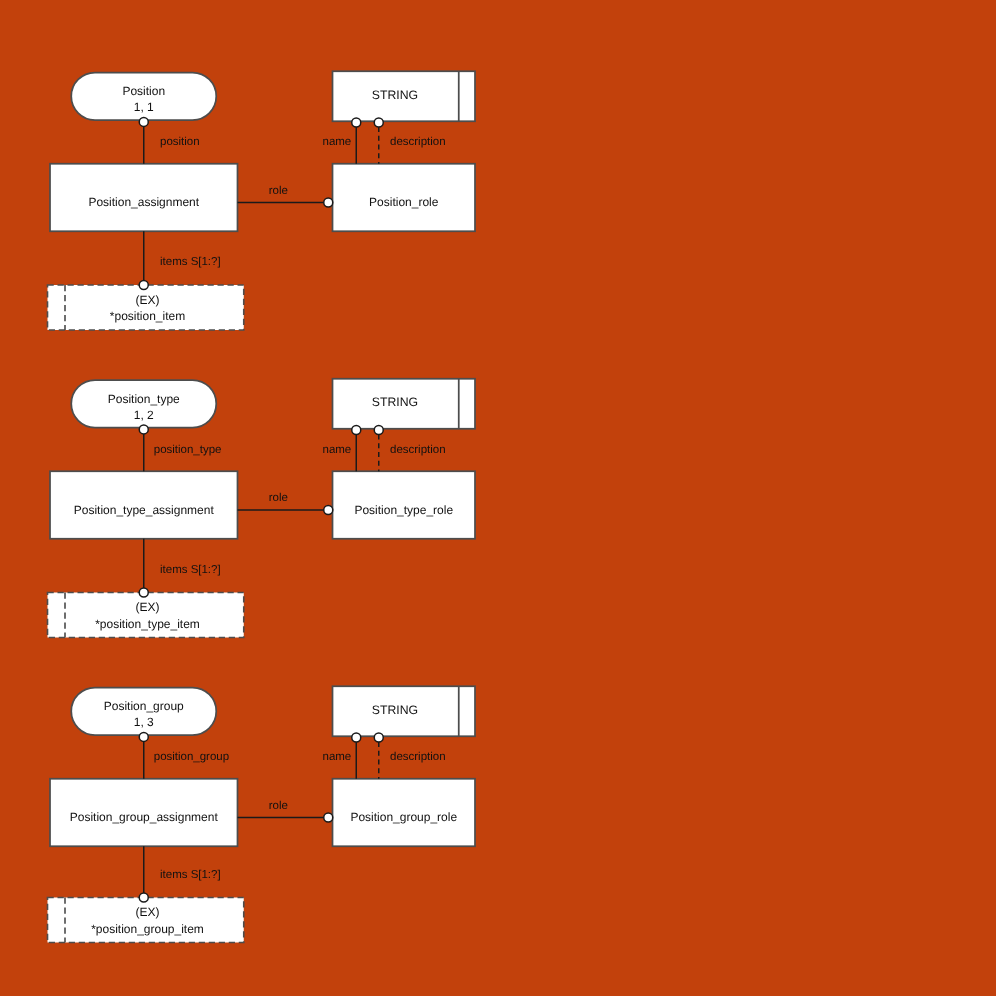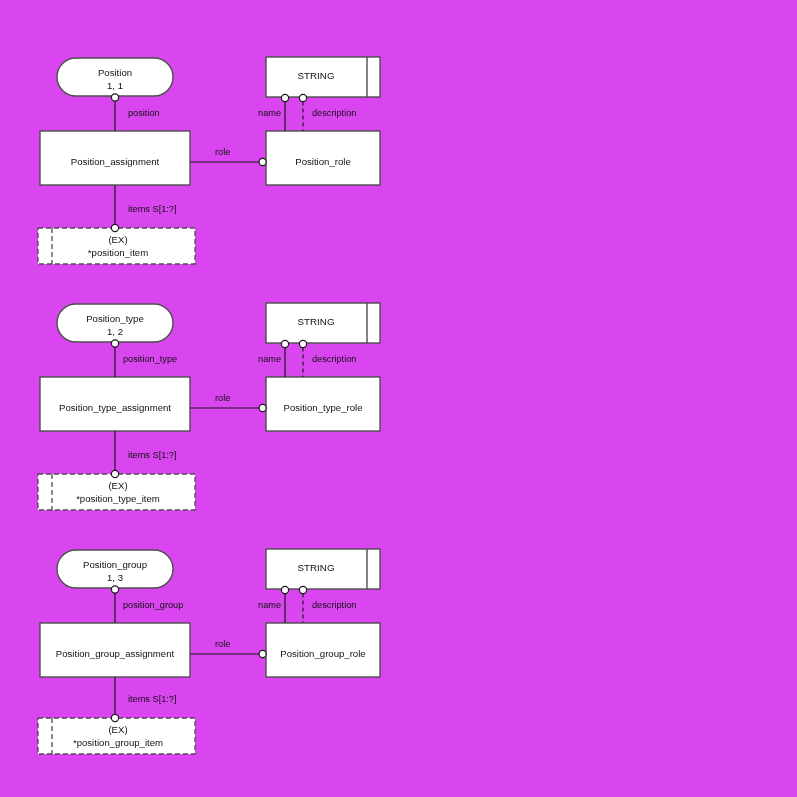--- a/index.html
+++ b/index.html
@@ -8,21 +8,21 @@
     padding: 0;
     background: #ffffff;
   }
   body {
     font-family: "Liberation Sans", sans-serif;
   }
   #diagram-root {
     position: relative;
     width: 797px;
     height: 797px;
-    background: #d946ef;
+    background: #c2410c;
     overflow: hidden;
   }
   svg.diagram-canvas {
     position: absolute;
     left: 0;
     top: 0;
     width: 797px;
     height: 797px;
     display: block;
   }

